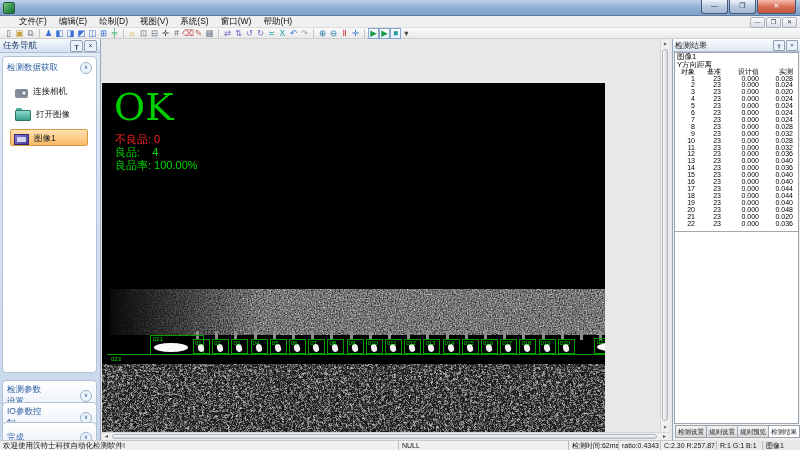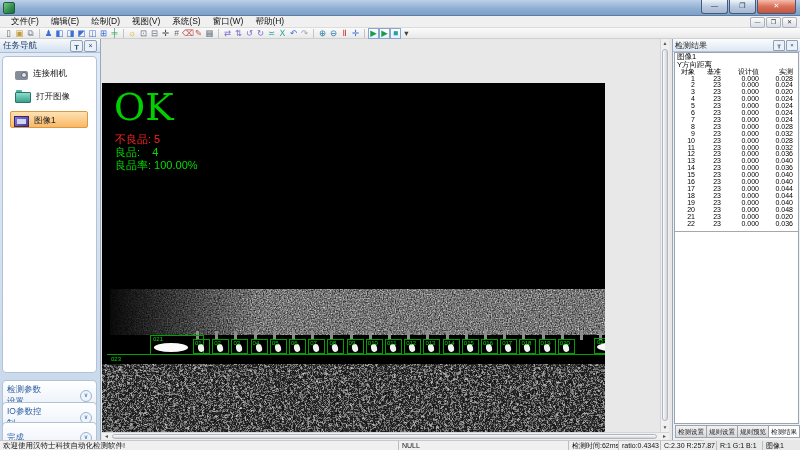--- a/index.html
+++ b/index.html
@@ -15,21 +15,21 @@
     background:linear-gradient(135deg,#7cc87e,#2f8f4f 60%,#1c6b38);border:1px solid #29573a;}
   .title-text{font-size:9px;color:#15233a;white-space:pre;}
   .win-btns{position:absolute;right:4px;top:0;display:flex;}
   .win-btn{width:25px;height:13px;border:1px solid #46597a;border-top:none;
     background:linear-gradient(#eef4fa,#bccbe0 50%,#a3b8d2);border-radius:0 0 3px 3px;
     font-size:7px;color:#243a55;text-align:center;line-height:12px;margin-left:1px;}
   .win-btn.close{width:37px;background:linear-gradient(#f4bcae,#da7057 50%,#c2553e);color:#fff;}
 
   
   .menubar{position:absolute;top:16px;left:0;width:800px;height:12px;background:#f0f0f0;
-    border-bottom:1px solid #dcdcdc;display:flex;align-items:center;padding-left:5px;box-sizing:border-box;}
+    border-bottom:1px solid #dcdcdc;display:flex;align-items:center;padding-left:13px;box-sizing:border-box;}
   .menu-item{font-size:8.5px;color:#111;padding:0 6px;}
   .mdi-btns{position:absolute;right:3px;top:17px;display:flex;}
   .mdi-btn{width:13px;height:9px;font-size:6px;line-height:8px;text-align:center;color:#333;
     background:linear-gradient(#fdfdfd,#d9dde3);border:1px solid #aab2bd;border-radius:2px;margin-left:1px;}
 
   
   .toolbar{position:absolute;top:28px;left:0;width:800px;height:11px;background:linear-gradient(#fbfbfb,#e9e9e9);
     border-bottom:1px solid #cfcfcf;display:flex;align-items:center;padding-left:3px;box-sizing:border-box;}
   .tb-btn{width:11px;height:11px;font-size:8.5px;line-height:11px;text-align:center;flex:0 0 auto;}
   .tb-btn.boxed{border:1px solid #86a7cf;background:linear-gradient(#ffffff,#e8f0f8);box-sizing:border-box;line-height:9px;}
@@ -204,20 +204,24 @@
 
 <div class="sidebar">
   <div class="sb-header">
     <span>任务导航</span>
     <span class="spacer"></span>
     <span class="hdr-btn">┰</span>
     <span class="hdr-btn">×</span>
   </div>
 
   <div class="sb-panel">
+    <div class="sb-section-hd">
+      <span class="lbl">检测数据获取</span>
+      <span class="chev">∧</span>
+    </div>
     <div class="sb-item">
       <span class="icon-camera"></span>
       <span class="lbl">连接相机</span>
     </div>
     <div class="sb-item">
       <span class="icon-folder"></span>
       <span class="lbl">打开图像</span>
     </div>
     <div class="sb-item selected">
       <span class="icon-image"></span>
@@ -236,21 +240,21 @@
       </div>
       <div class="sb-bar" style="top: 383px;">
         <span class="lbl">完成</span>
         <span class="chev">∨</span>
       </div>
     </div>
 </div>
 
 <div class="image-area">
   <div class="ok-text">OK</div>
-  <div class="stat red">不良品: 5</div>
+  <div class="stat red">不良品: 0</div>
   <div class="stat g1">良品:    4</div>
   <div class="stat g2">良品率: 100.00%</div>
 
   <svg class="ic-strip">
     <filter id="noiseA" x="0" y="0" width="100%" height="100%">
       <feTurbulence type="fractalNoise" baseFrequency="0.75" numOctaves="2" seed="7"></feTurbulence>
       <feColorMatrix type="saturate" values="0"></feColorMatrix>
       <feComponentTransfer>
         <feFuncR type="discrete" tableValues="0.15 0.45 0.75 0.95 0.6 0.3"></feFuncR>
         <feFuncG type="discrete" tableValues="0.15 0.45 0.75 0.95 0.6 0.3"></feFuncG>

